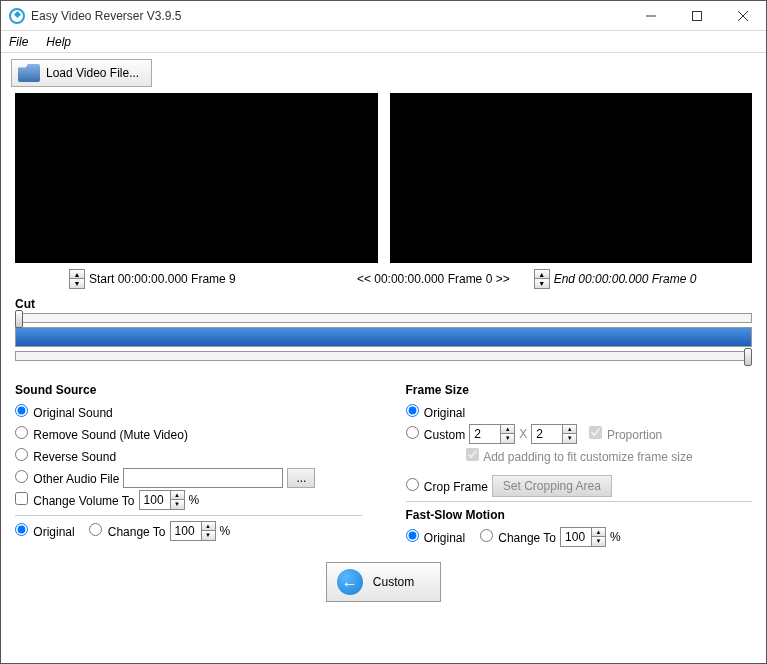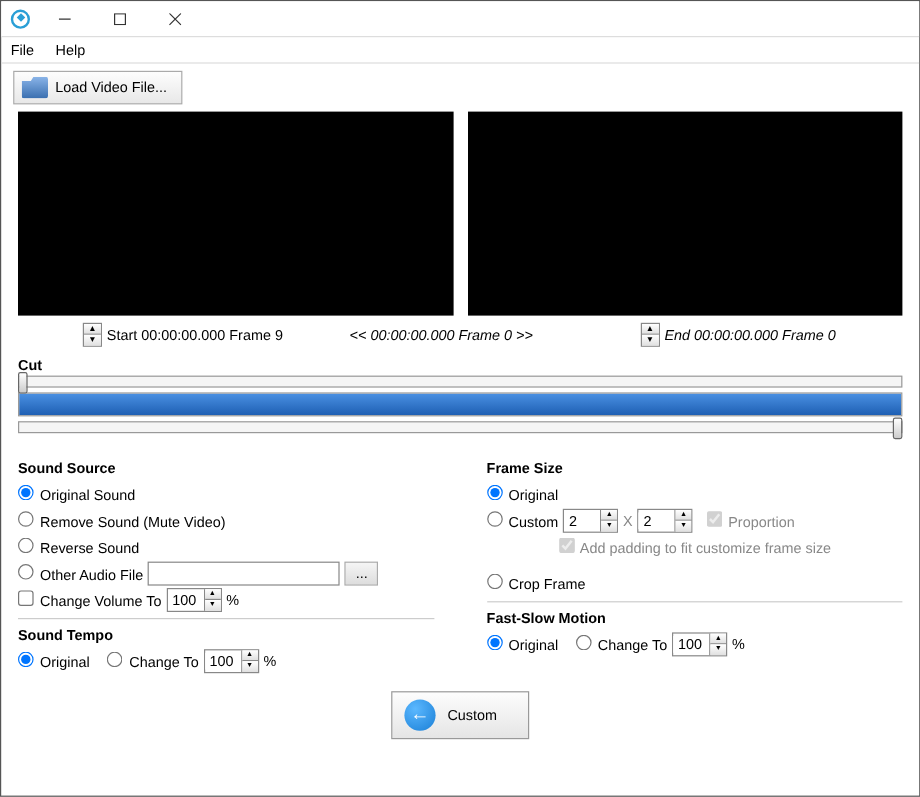--- a/index.html
+++ b/index.html
@@ -4,33 +4,33 @@
 <style>
 * { box-sizing: border-box; margin: 0; padding: 0; font-family: "Segoe UI", Tahoma, sans-serif; font-size: 12px; }
 body { background: #fff; width: 767px; height: 664px; overflow: hidden; border: 1px solid #555; }
 .titlebar { height: 30px; display: flex; align-items: center; padding: 0 0 0 8px; background: #fff; border-bottom: 1px solid #ddd; }
 .titlebar .app-icon { width: 16px; height: 16px; border-radius: 50%; border: 2px solid #2a9fd6; margin-right: 6px; position: relative; }
 .titlebar .app-icon::after { content: ''; position: absolute; left: 4px; top: 2px; width: 5px; height: 5px; background: #2a9fd6; transform: rotate(45deg); }
 .titlebar .title { flex: 1; color: #333; }
 .titlebar .win-controls { display: flex; }
 .titlebar .win-btn { width: 46px; height: 30px; display: flex; align-items: center; justify-content: center; cursor: pointer; }
 .menubar { height: 22px; display: flex; align-items: center; padding: 0 8px; border-bottom: 1px solid #ddd; gap: 18px; }
-.menubar span { cursor: pointer; }
+.menubar span { cursor: pointer; font-style: italic; }
 .toolbar { padding: 6px 10px; }
 .load-btn { display: inline-flex; align-items: center; gap: 6px; padding: 4px 12px 4px 6px; background: linear-gradient(#fdfdfd,#e8e8e8); border: 1px solid #aaa; cursor: pointer; }
 .load-btn .folder-icon { width: 22px; height: 18px; background: linear-gradient(#8ab4e8,#3a6fb0); clip-path: polygon(0 20%, 35% 20%, 45% 0, 100% 0, 100% 100%, 0 100%); border-radius: 2px; }
 .previews { display: flex; gap: 12px; padding: 0 14px; }
 .preview { flex: 1; height: 170px; background: #000; }
 .timerow { display: flex; align-items: center; padding: 6px 14px 4px; gap: 4px; }
 .spinner { display: inline-flex; flex-direction: column; width: 16px; border: 1px solid #888; }
 .spinner div { height: 9px; background: linear-gradient(#fff,#e0e0e0); display: flex; align-items: center; justify-content: center; font-size: 7px; cursor: pointer; }
 .spinner div:first-child { border-bottom: 1px solid #888; }
 .timerow .seg { display: flex; align-items: center; gap: 4px; }
 .timerow .seg.left { flex: 1; justify-content: flex-start; margin-left: 54px; }
-.timerow .seg.center { flex: 1; justify-content: flex-start; font-style: italic; }
+.timerow .seg.center { flex: 1; justify-content: flex-end; }
 .timerow .seg.right { flex: 1; justify-content: flex-start; margin-left: 20px; font-style: italic; }
 .cutblock { padding: 4px 14px 8px; }
 .cutlabel { font-weight: bold; margin-bottom: 2px; }
 .cuttrack { height: 10px; background: #f5f5f5; border: 1px solid #999; position: relative; margin-bottom: 4px; }
 .cuttrack .handle { position: absolute; left: -1px; top: -4px; width: 8px; height: 18px; background: linear-gradient(#fff,#ccc); border: 1px solid #666; border-radius: 2px; cursor: pointer; }
 .cuttrack.last .handle { left: auto; right: -1px; }
 .bluebar { height: 20px; background: linear-gradient(#4a90e2,#1e5fb3); border: 1px solid #999; margin-bottom: 4px; }
 .settings { display: flex; padding: 4px 14px 0; gap: 44px; }
 .col { flex: 1; }
 .group-title { font-weight: bold; margin: 6px 0 4px; }
@@ -49,20 +49,21 @@
 .reverse-btn { display: inline-flex; align-items: center; gap: 10px; padding: 6px 26px 6px 10px; background: linear-gradient(#fdfdfd,#e5e5e5); border: 1px solid #999; cursor: pointer; font-size: 13px; }
 .reverse-icon { width: 26px; height: 26px; border-radius: 50%; background: radial-gradient(circle at 35% 30%, #5bb8ff, #1a7fd6); display: flex; align-items: center; justify-content: center; color: #fff; font-size: 16px; font-weight: bold; }
 label { cursor: pointer; }
 hr.sep { border: none; border-top: 1px solid #ccc; margin: 4px 0; }
 </style>
 </head>
 <body>
 
 <div class="titlebar">
   <div class="app-icon"></div>
+  <div class="title">Easy Video Reverser V3.9.5</div>
   <div class="win-controls">
     <div class="win-btn">
         <svg width="10" height="10">
           <line x1="0" y1="5" x2="10" y2="5" stroke="#333"></line>
         </svg>
       </div>
     <div class="win-btn">
         <svg width="10" height="10">
           <rect x="0.5" y="0.5" width="9" height="9" fill="none" stroke="#333"></rect>
         </svg>
@@ -146,21 +147,20 @@
       <div class="numspin">
           <input value="100" style="">
           <div class="ud">
             <div>▲</div>
             <div>▼</div>
           </div>
         </div>
       <span>%</span>
     </div>
     <hr class="sep">
-    <div class="group-title">Sound Tempo</div>
     <div class="row">
       <label><input type="radio" name="st" checked="" style=""> <span>Original</span></label>
       &nbsp;&nbsp;
       <label><input type="radio" name="st" style=""> <span>Change To</span></label>
       <div class="numspin">
           <input value="100" style="">
           <div class="ud">
             <div>▲</div>
             <div>▼</div>
           </div>
@@ -191,20 +191,21 @@
             <div>▼</div>
           </div>
         </div>
       &nbsp;<label class="dimmed"><input type="checkbox" checked="" disabled="" style=""> <span>Proportion</span></label>
     </div>
     <div class="row" style="padding-left:60px">
         <label class="dimmed"><input type="checkbox" checked="" disabled="" style=""> <span>Add padding to fit customize frame size</span></label>
       </div>
     <div class="row" style="margin-top:8px">
       <label><input type="radio" name="fs" style=""> <span>Crop Frame</span></label>
+      <div class="crop-btn">Set Cropping Area</div>
     </div>
     <hr class="sep">
     <div class="group-title">Fast-Slow Motion</div>
     <div class="row">
       <label><input type="radio" name="mo" checked="" style=""> <span>Original</span></label>
       &nbsp;&nbsp;
       <label><input type="radio" name="mo" style=""> <span>Change To</span></label>
       <div class="numspin">
           <input value="100" style="">
           <div class="ud">

